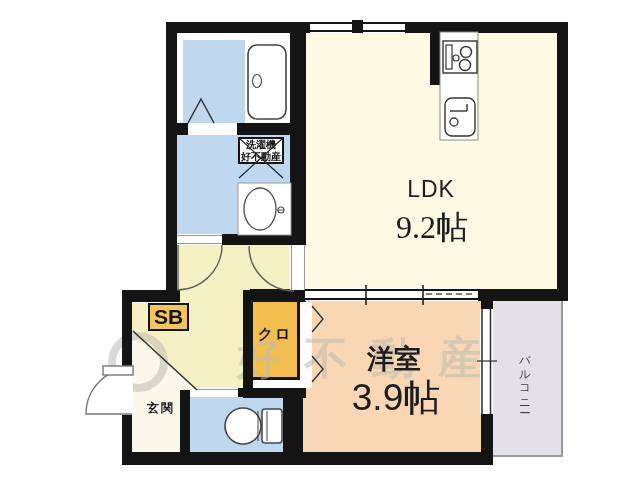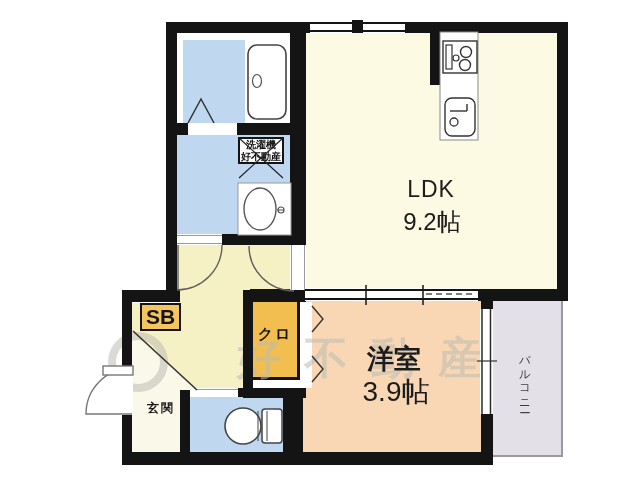--- a/index.html
+++ b/index.html
@@ -23,44 +23,44 @@
   .laundry-box span{position:relative;z-index:5;background:transparent;}
   
   .wm{position:absolute;z-index:3;color:#BDBCB4;opacity:.55;pointer-events:none;}
   .wm-text{font-size:44px;font-weight:bold;letter-spacing:23px;white-space:nowrap;}
   .wm-ring{width:44px;height:44px;border:8px solid #BDBCB4;border-radius:50%;}
   
   #plan-svg{position:absolute;left:0;top:0;z-index:4;}
   
   .label{position:absolute;z-index:5;color:#1c1c1c;text-align:center;pointer-events:none;}
   .ldk-name{font-size:23px;letter-spacing:1px;}
-  .ldk-size{font-size:24px;}
+  .ldk-size{font-size:32px;font-family:Liberation Serif, serif;}
   .western-name{font-size:27px;font-weight:bold;}
-  .western-size{font-size:28px;}
+  .western-size{font-size:37px;}
   .genkan-name{font-size:12px;font-weight:bold;letter-spacing:2px;}
   .balcony-name{writing-mode:vertical-rl;font-size:11.5px;color:#3c3c46;letter-spacing:2px;}
 </style>
 </head>
 <body>
 
 <div id="stage">
 
   <div class="fill ldk-fill" style="left:306px;top:32px;width:252px;height:258px;"></div>
   <div class="fill blue-fill" style="left:183px;top:40px;width:62px;height:83px;"></div>
   <div class="fill blue-fill" style="left:177px;top:135px;width:114px;height:100px;"></div>
   <div class="fill blue-fill" style="left:190px;top:397px;width:93px;height:55px;"></div>
   <div class="fill hall-fill" style="left:132px;top:234px;width:174px;height:156px;
               clip-path:polygon(45px 0px,158px 0px,158px 58px,111px 58px,111px 156px,64px 156px,0px 97px,0px 69px,45px 69px);"></div>
   <div class="fill genkan-fill" style="left:132px;top:331px;width:58px;height:121px;
               clip-path:polygon(0px 0px,64px 59px,58px 59px,58px 121px,0px 121px);"></div>
   <div class="fill western-fill" style="left:303px;top:299px;width:180px;height:154px;"></div>
   <div class="fill strip-fill" style="left:298px;top:302px;width:14px;height:86px;"></div>
   <div class="fill balcony-fill" style="left:493px;top:300px;width:68px;height:155px;"></div>
 
-  <div class="box sb-box" style="left:140px;top:303px;width:41px;height:28px;text-align:right;">
+  <div class="box sb-box" style="left:148px;top:303px;width:41px;height:28px;text-align:right;">
     <span>SB</span>
   </div>
   <div class="box kuro-box" style="left:250px;top:289px;width:50px;height:91px;">
     <span>クロ</span>
   </div>
   <div class="box laundry-box" style="left:238px;top:137px;width:46px;height:27px;">
     <span>洗濯機</span>
     <span>好不動産</span>
   </div>
 

